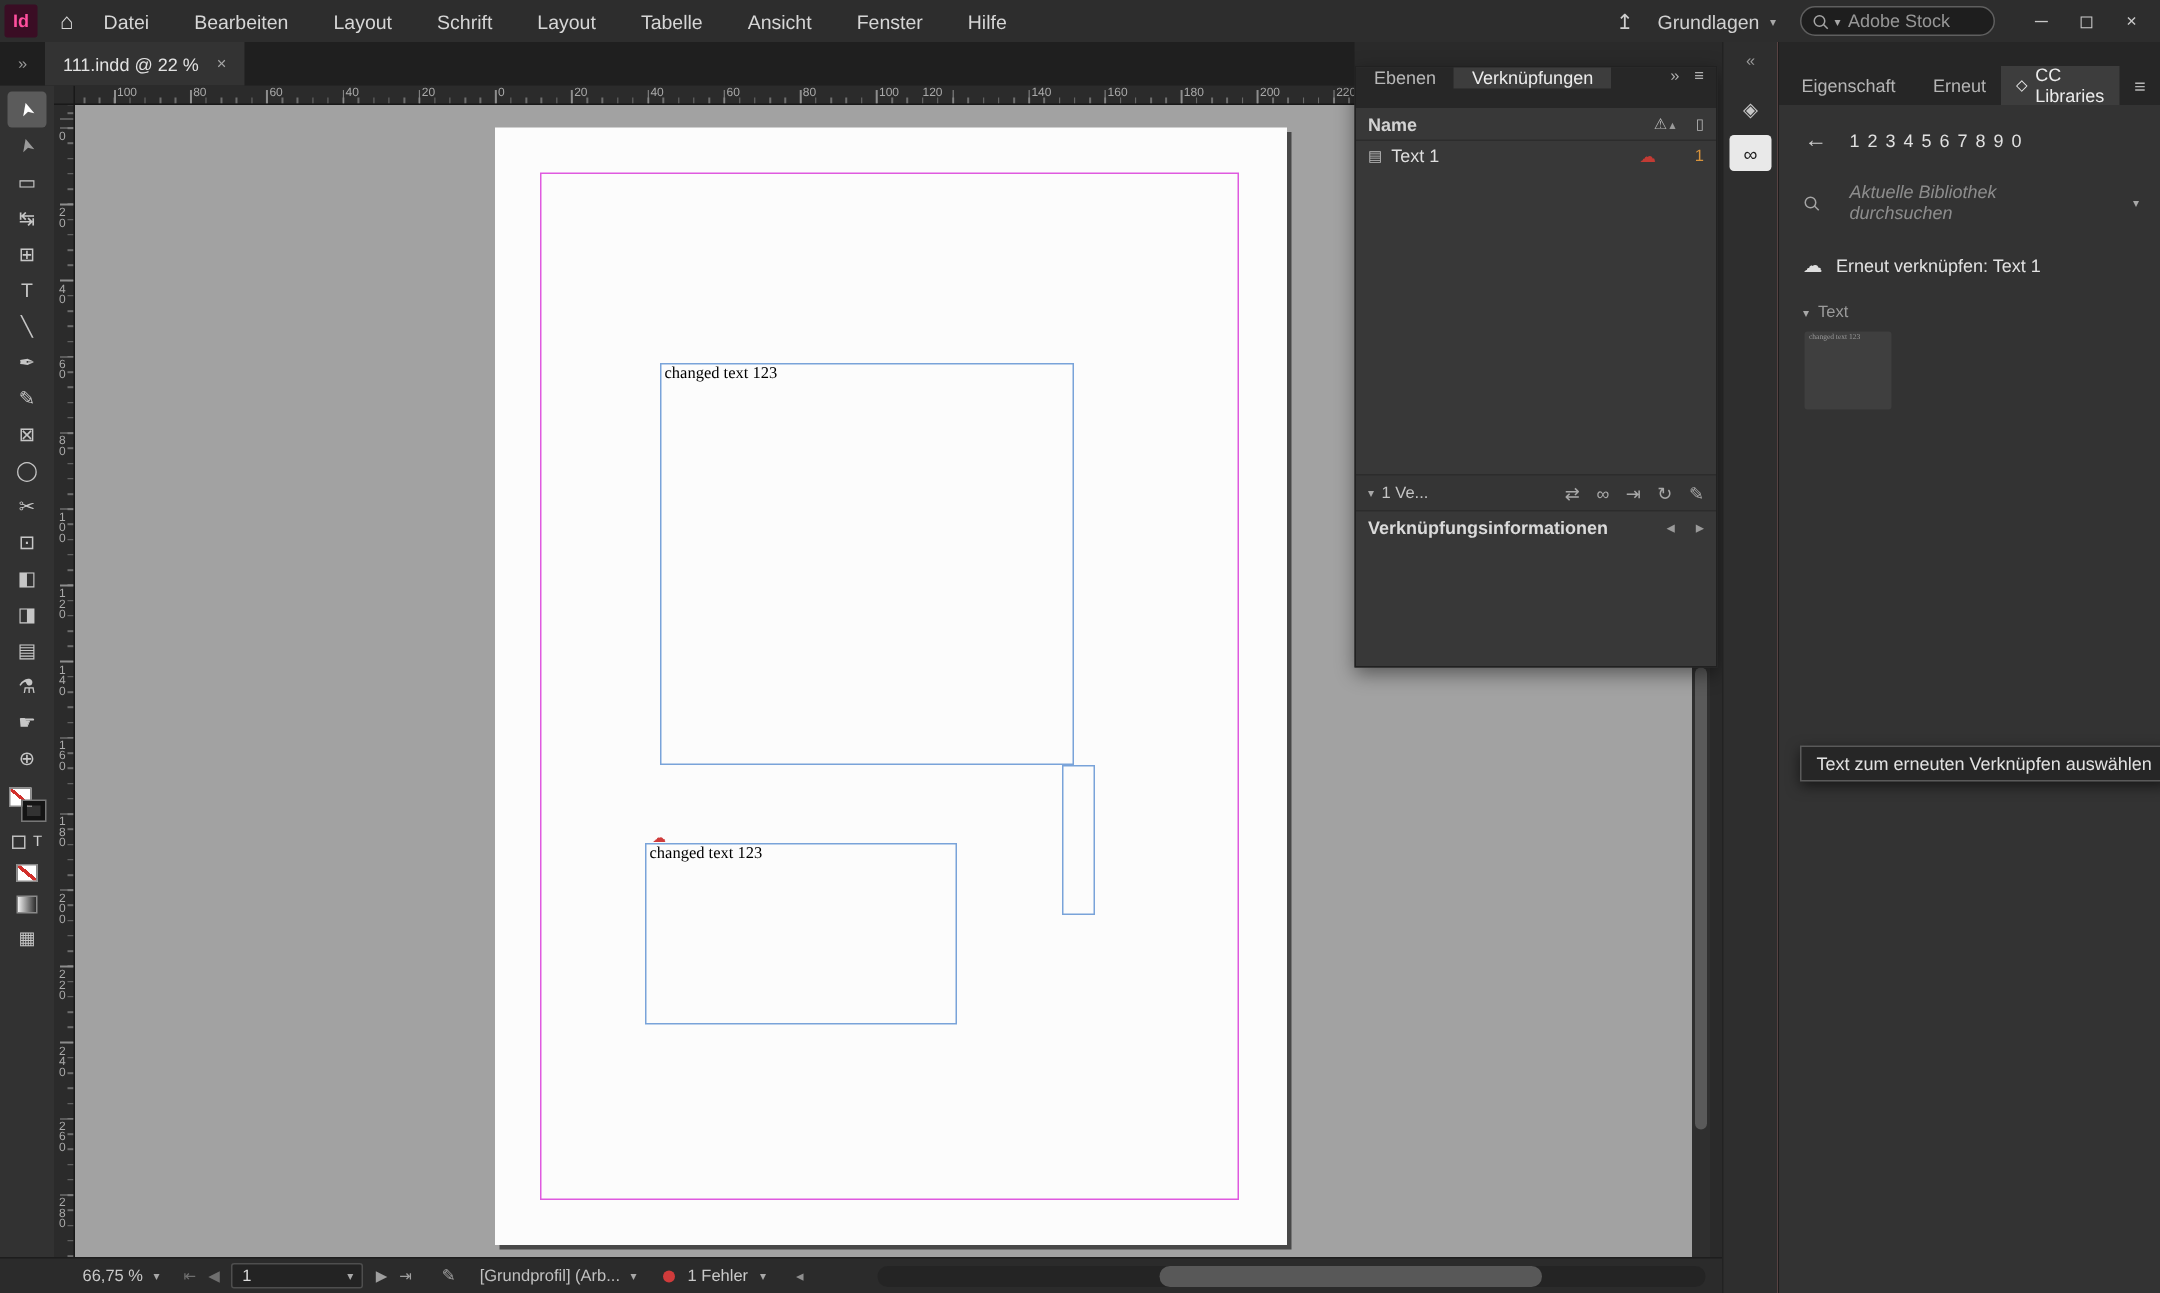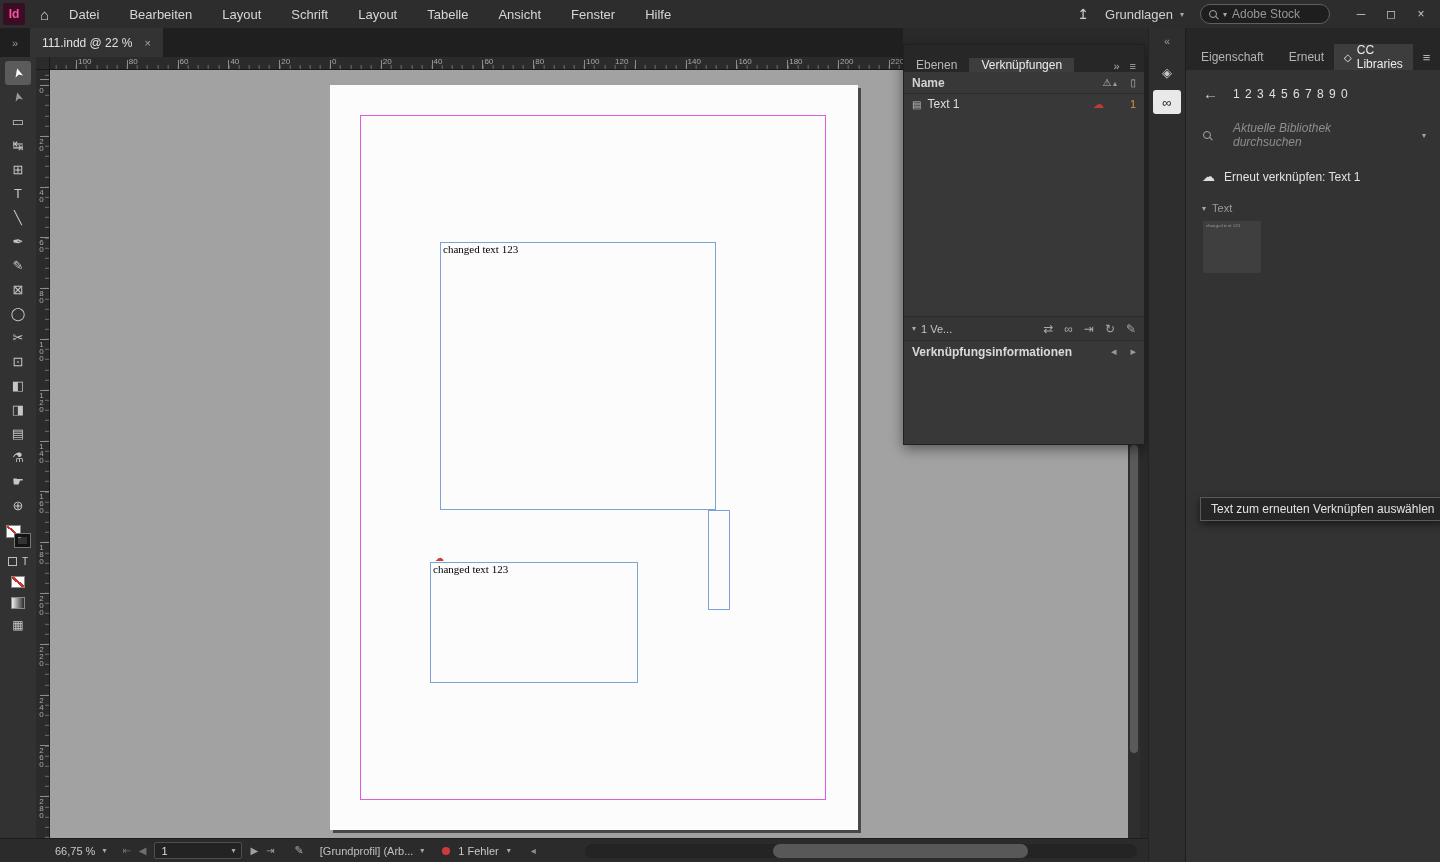--- a/index.html
+++ b/index.html
@@ -66,21 +66,21 @@
 .tframe{position:absolute;border:1px solid #79a3d9;font-family:"Liberation Serif",serif;font-size:11px;line-height:13px;color:#000;padding-left:2px;}
 .frame1{left:110px;top:157px;width:276px;height:268px;}
 .frame2{left:100px;top:477px;width:208px;height:121px;}
 .frame3{left:378px;top:425px;width:22px;height:100px;}
 .link-badge{position:absolute;left:105px;top:468px;font-size:9px;color:#cf3b3b;text-shadow:0 0 1px #fff;z-index:3;}
 .vscroll{position:absolute;right:0;top:0;width:12px;height:768px;background:#2f2f2f;}
 .vscroll-thumb{position:absolute;left:2px;top:375px;width:8px;height:308px;background:#5a5a5a;border-radius:4px;}
 
 
 .links-panel{position:absolute;left:903px;top:44px;width:242px;height:401px;background:#383838;z-index:35;border:1px solid #212121;box-shadow:0 4px 12px rgba(0,0,0,.45);display:flex;flex-direction:column;}
-.lp-tabs{height:27px;background:#272727;display:flex;align-items:flex-end;flex:0 0 27px;}
+.lp-tabs{height:27px;background:#272727;display:flex;align-items:flex-start;flex:0 0 27px;}
 .lp-tab{padding:0 12px;display:flex;align-items:center;font-size:12px;color:#b8b8b8;}
 .lp-tab.active{background:#3d3d3d;color:#ececec;}
 .lp-tabs-right{margin-left:auto;display:flex;align-items:center;gap:10px;padding-right:8px;color:#b0b0b0;font-size:11px;}
 .lp-header{height:22px;flex:0 0 22px;display:flex;align-items:center;border-bottom:1px solid #2c2c2c;padding:0 8px;font-size:12px;color:#d2d2d2;font-weight:bold;}
 .hdr-icons{margin-left:auto;display:flex;gap:12px;align-items:center;font-size:10px;color:#b5b5b5;font-weight:normal;}
 .sort-mini{font-size:7px;color:#9a9a9a;}
 .lp-list{flex:0 0 222px;}
 .lp-row{height:20px;display:flex;align-items:center;padding:0 8px;gap:6px;font-size:12px;color:#dedede;}
 .doc-icon{font-size:10px;color:#bdbdbd;}
 .lp-row .cloud{margin-left:auto;color:#c23b34;font-size:11px;}

